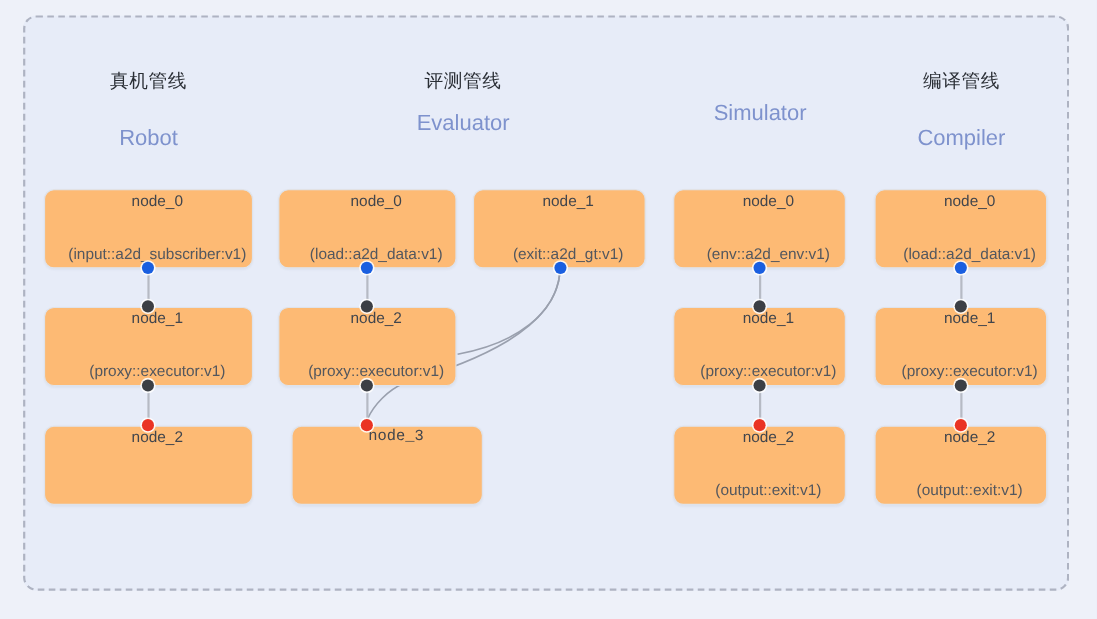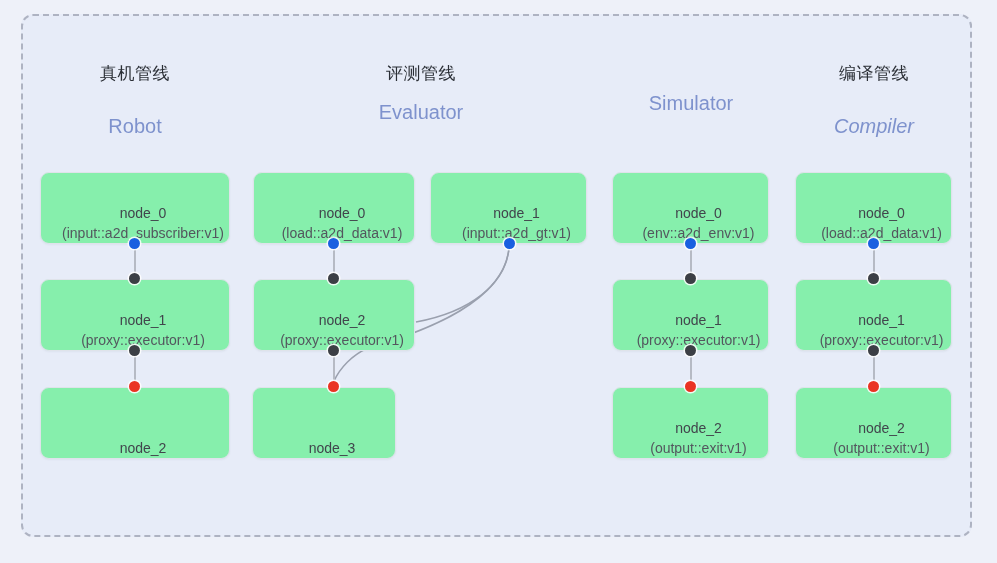--- a/index.html
+++ b/index.html
@@ -47,42 +47,43 @@
   .col-title-en {
     font-size: 20px;
     font-weight: normal;
     color: #7e92cd;
     white-space: nowrap;
   }
   
   .node {
     position: absolute;
     box-sizing: border-box;
-    background: #86efac;
+    background: #fdba74;
     border: 1px solid #dfe3ea;
     border-radius: 9px;
     box-shadow: 0 1px 2px rgba(40,50,80,0.05);
     display: flex;
     flex-direction: column;
     align-items: center;
-    justify-content: flex-end;
+    justify-content: flex-start;
     z-index: 3;
     padding-left: 16px;
   }
   .node-name {
     font-size: 14px;
     color: #41454c;
     line-height: 19px;
     white-space: nowrap;
   }
   .node-type {
     font-size: 14px;
     color: #53575e;
     line-height: 20px;
     white-space: nowrap;
+    margin-top: 28px;
   }
   
   .port {
     position: absolute;
     width: 11px;
     height: 11px;
     border-radius: 50%;
     z-index: 6;
     box-shadow: 0 0 0 1.5px rgba(255,255,255,0.85);
   }
@@ -128,21 +129,21 @@
     <div class="col-title-cn">评测管线</div>
     <div class="col-title-en" style="margin-top:16px;">Evaluator</div>
   </div>
 
   <div class="col-head" style="left:601px; top:62px; width:180px;">
     <div class="col-title-en" style="margin-top:30px;">Simulator</div>
   </div>
 
   <div class="col-head" style="left:784px; top:62px; width:180px;">
     <div class="col-title-cn">编译管线</div>
-    <div class="col-title-en" style="margin-top:30px;font-style:italic;">Compiler</div>
+    <div class="col-title-en" style="margin-top:30px;">Compiler</div>
   </div>
 
   <svg class="edges">
 
     <path d="M 509 248 C 505 300, 430 330, 368 348 C 352 355, 340 368, 334 381"></path>
   </svg>
 
   <div class="link-v" style="left:134px; top:243px; height:36px;"></div>
   <div class="link-v" style="left:134px; top:350px; height:37px;"></div>
 
@@ -167,26 +168,26 @@
   <div class="link-v" style="left:333px; top:350px; height:37px;"></div>
 
   <div class="node" style="left:253px; top:172px; width:162px; height:72px;">
     <div class="node-name">node_0</div>
     <div class="node-type">(load::a2d_data:v1)</div>
   </div>
   <div class="node" style="left:253px; top:279px; width:162px; height:72px;">
     <div class="node-name">node_2</div>
     <div class="node-type">(proxy::executor:v1)</div>
   </div>
-  <div class="node" style="left:252px; top:387px; width:144px; height:72px;">
+  <div class="node" style="left:265px; top:387px; width:174px; height:72px;font-family:Liberation Mono, monospace;">
     <div class="node-name">node_3</div>
   </div>
   <div class="node" style="left:430px; top:172px; width:157px; height:72px;">
     <div class="node-name">node_1</div>
-    <div class="node-type">(input::a2d_gt:v1)</div>
+    <div class="node-type">(exit::a2d_gt:v1)</div>
   </div>
 
   <div class="port port-blue" style="left:328px; top:238px;"></div>
   <div class="port port-black" style="left:328px; top:273px;"></div>
   <div class="port port-black" style="left:328px; top:345px;"></div>
   <div class="port port-red" style="left:328px; top:381px;"></div>
   <div class="port port-blue" style="left:504px; top:238px;"></div>
 
   <svg class="edges edges-front">
     <path d="M 509 248 C 505 285, 470 312, 416 322"></path>

